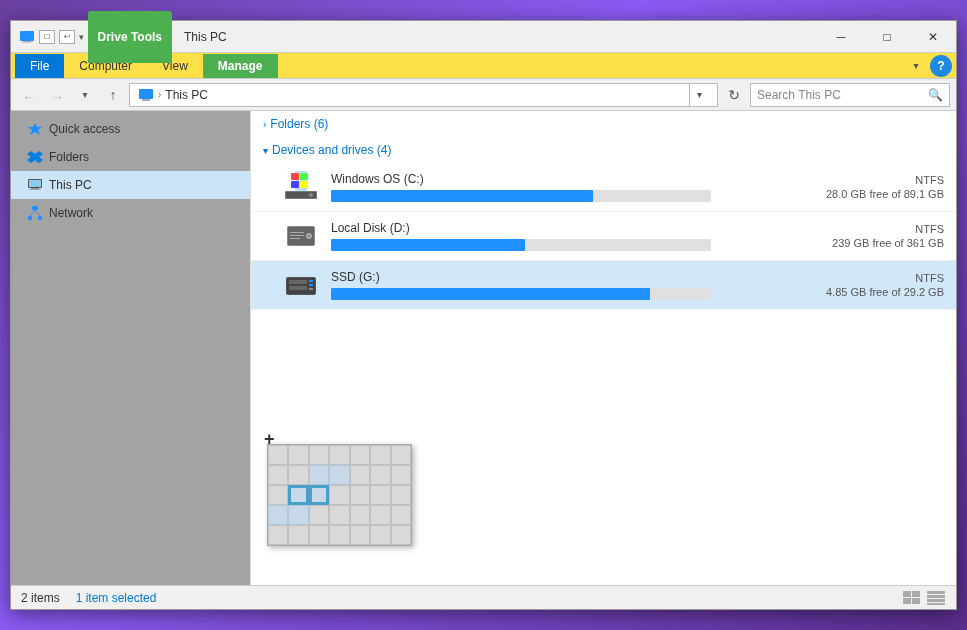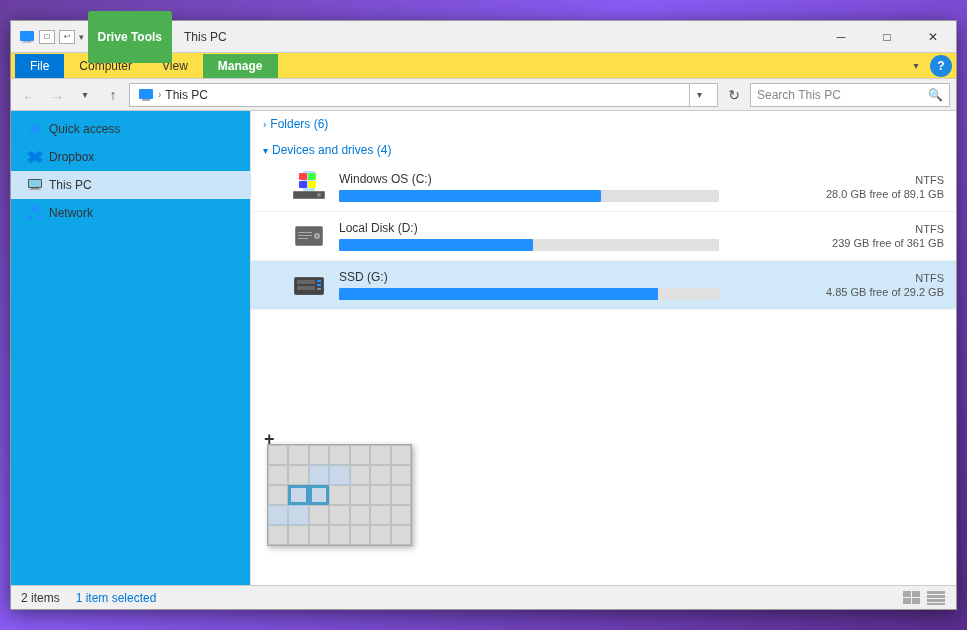--- a/index.html
+++ b/index.html
@@ -165,21 +165,21 @@
     }
     
     .main-content {
       display: flex;
       flex: 1;
       overflow: hidden;
     }
     
     .sidebar {
       width: 240px;
-      background: #0ea5e9;
+      background: #a3a3a3;
       border-right: 1px solid #ddd;
       overflow-y: auto;
       padding-top: 4px;
     }
     .sidebar-item {
       display: flex;
       align-items: center;
       padding: 5px 8px 5px 16px;
       font-size: 12px;
       color: #333;
@@ -208,21 +208,21 @@
       color: #0078d7;
       cursor: pointer;
       background: white;
       gap: 4px;
     }
     .section-arrow { font-size: 10px; color: #0078d7; }
     
     .drive-item {
       display: flex;
       align-items: center;
-      padding: 6px 12px 6px 40px;
+      padding: 6px 12px 6px 32px;
       cursor: pointer;
       background: white;
       border-bottom: 1px solid #f0f0f0;
       gap: 12px;
     }
     .drive-item.selected { background: #cce4f7; }
     .drive-icon {
       width: 36px; height: 36px;
       display: flex; align-items: center; justify-content: center;
       flex-shrink: 0;
@@ -405,21 +405,21 @@
           </svg>
         </div>
         <span>Quick access</span>
       </div>
       <div class="sidebar-item">
         <div class="sidebar-icon">
           <svg width="16" height="16" viewBox="0 0 16 16">
             <polygon points="4,2 8,5 12,2 16,5 12,8 16,11 12,14 8,11 4,14 0,11 4,8 0,5" fill="#007ee5"></polygon>
           </svg>
         </div>
-        <span>Dropbox</span>
+        <span>Folders</span>
       </div>
       <div class="sidebar-item active">
         <div class="sidebar-icon">
           <svg width="16" height="16" viewBox="0 0 16 16">
             <rect x="1" y="2" width="14" height="9" rx="1" fill="#555"></rect>
             <rect x="2" y="3" width="12" height="7" fill="#87ceeb"></rect>
             <rect x="4" y="11" width="8" height="2" fill="#888"></rect>
             <rect x="2" y="12" width="12" height="1" fill="#aaa"></rect>
           </svg>
         </div>

